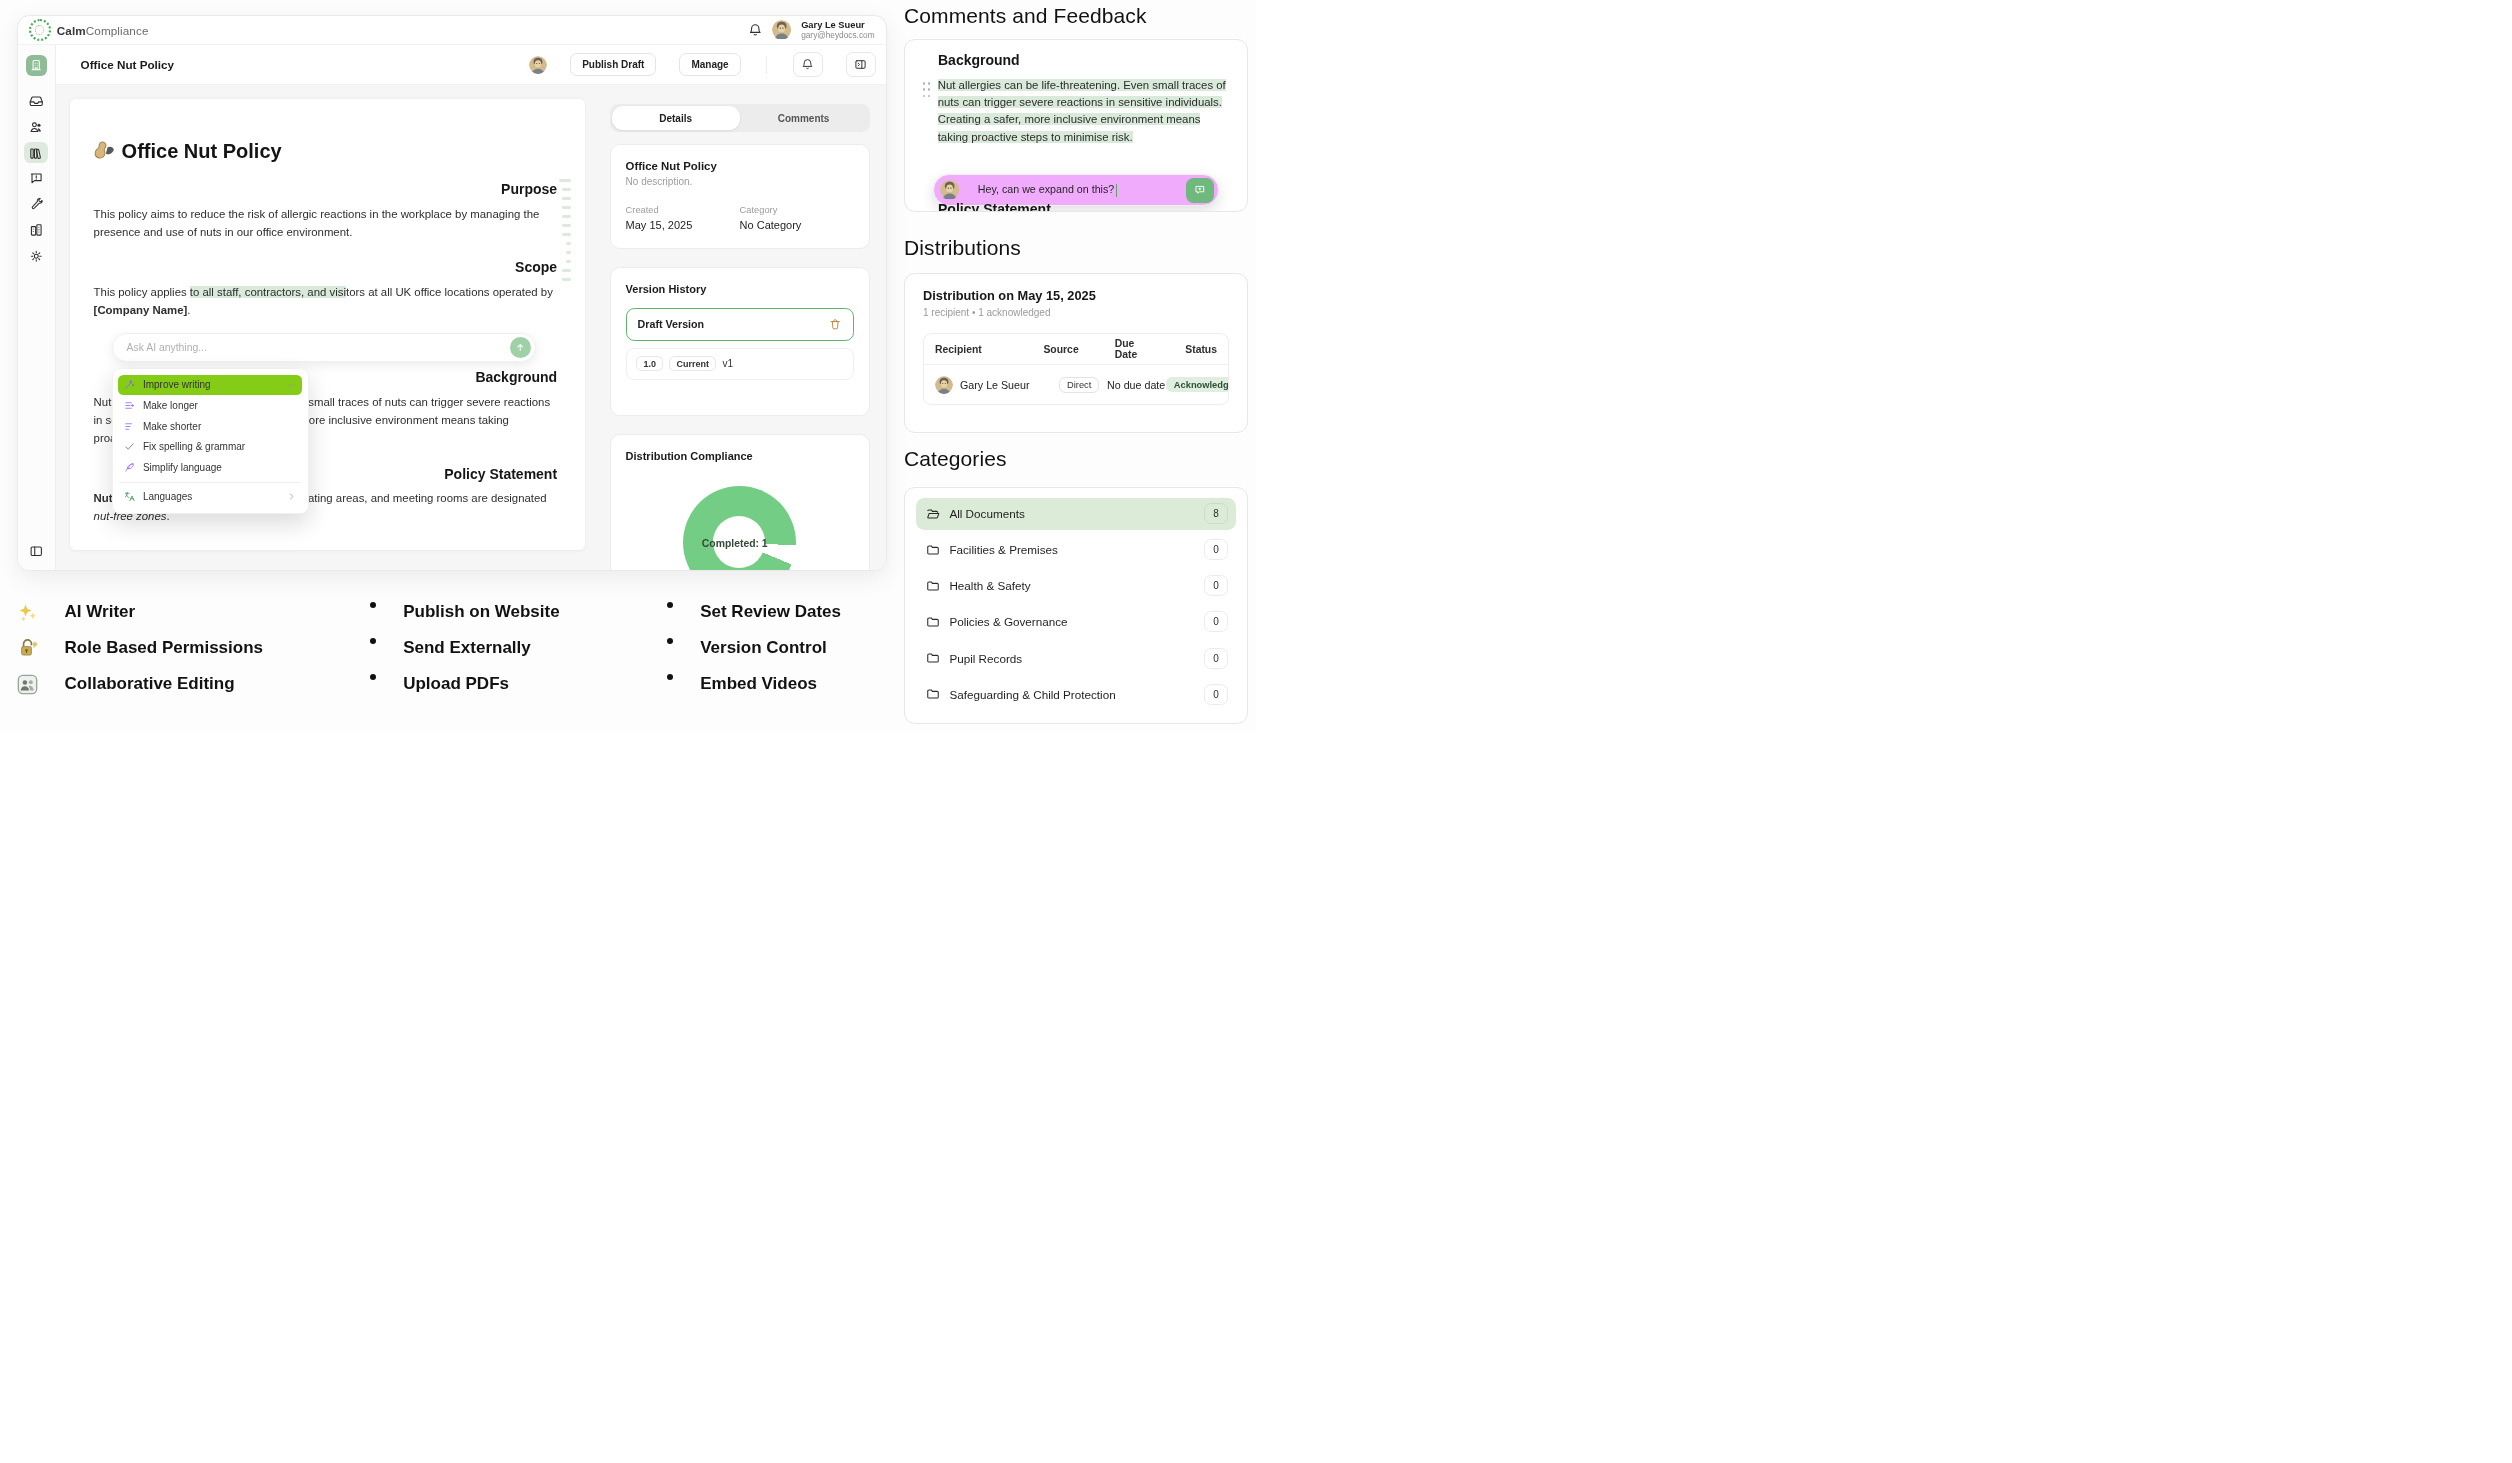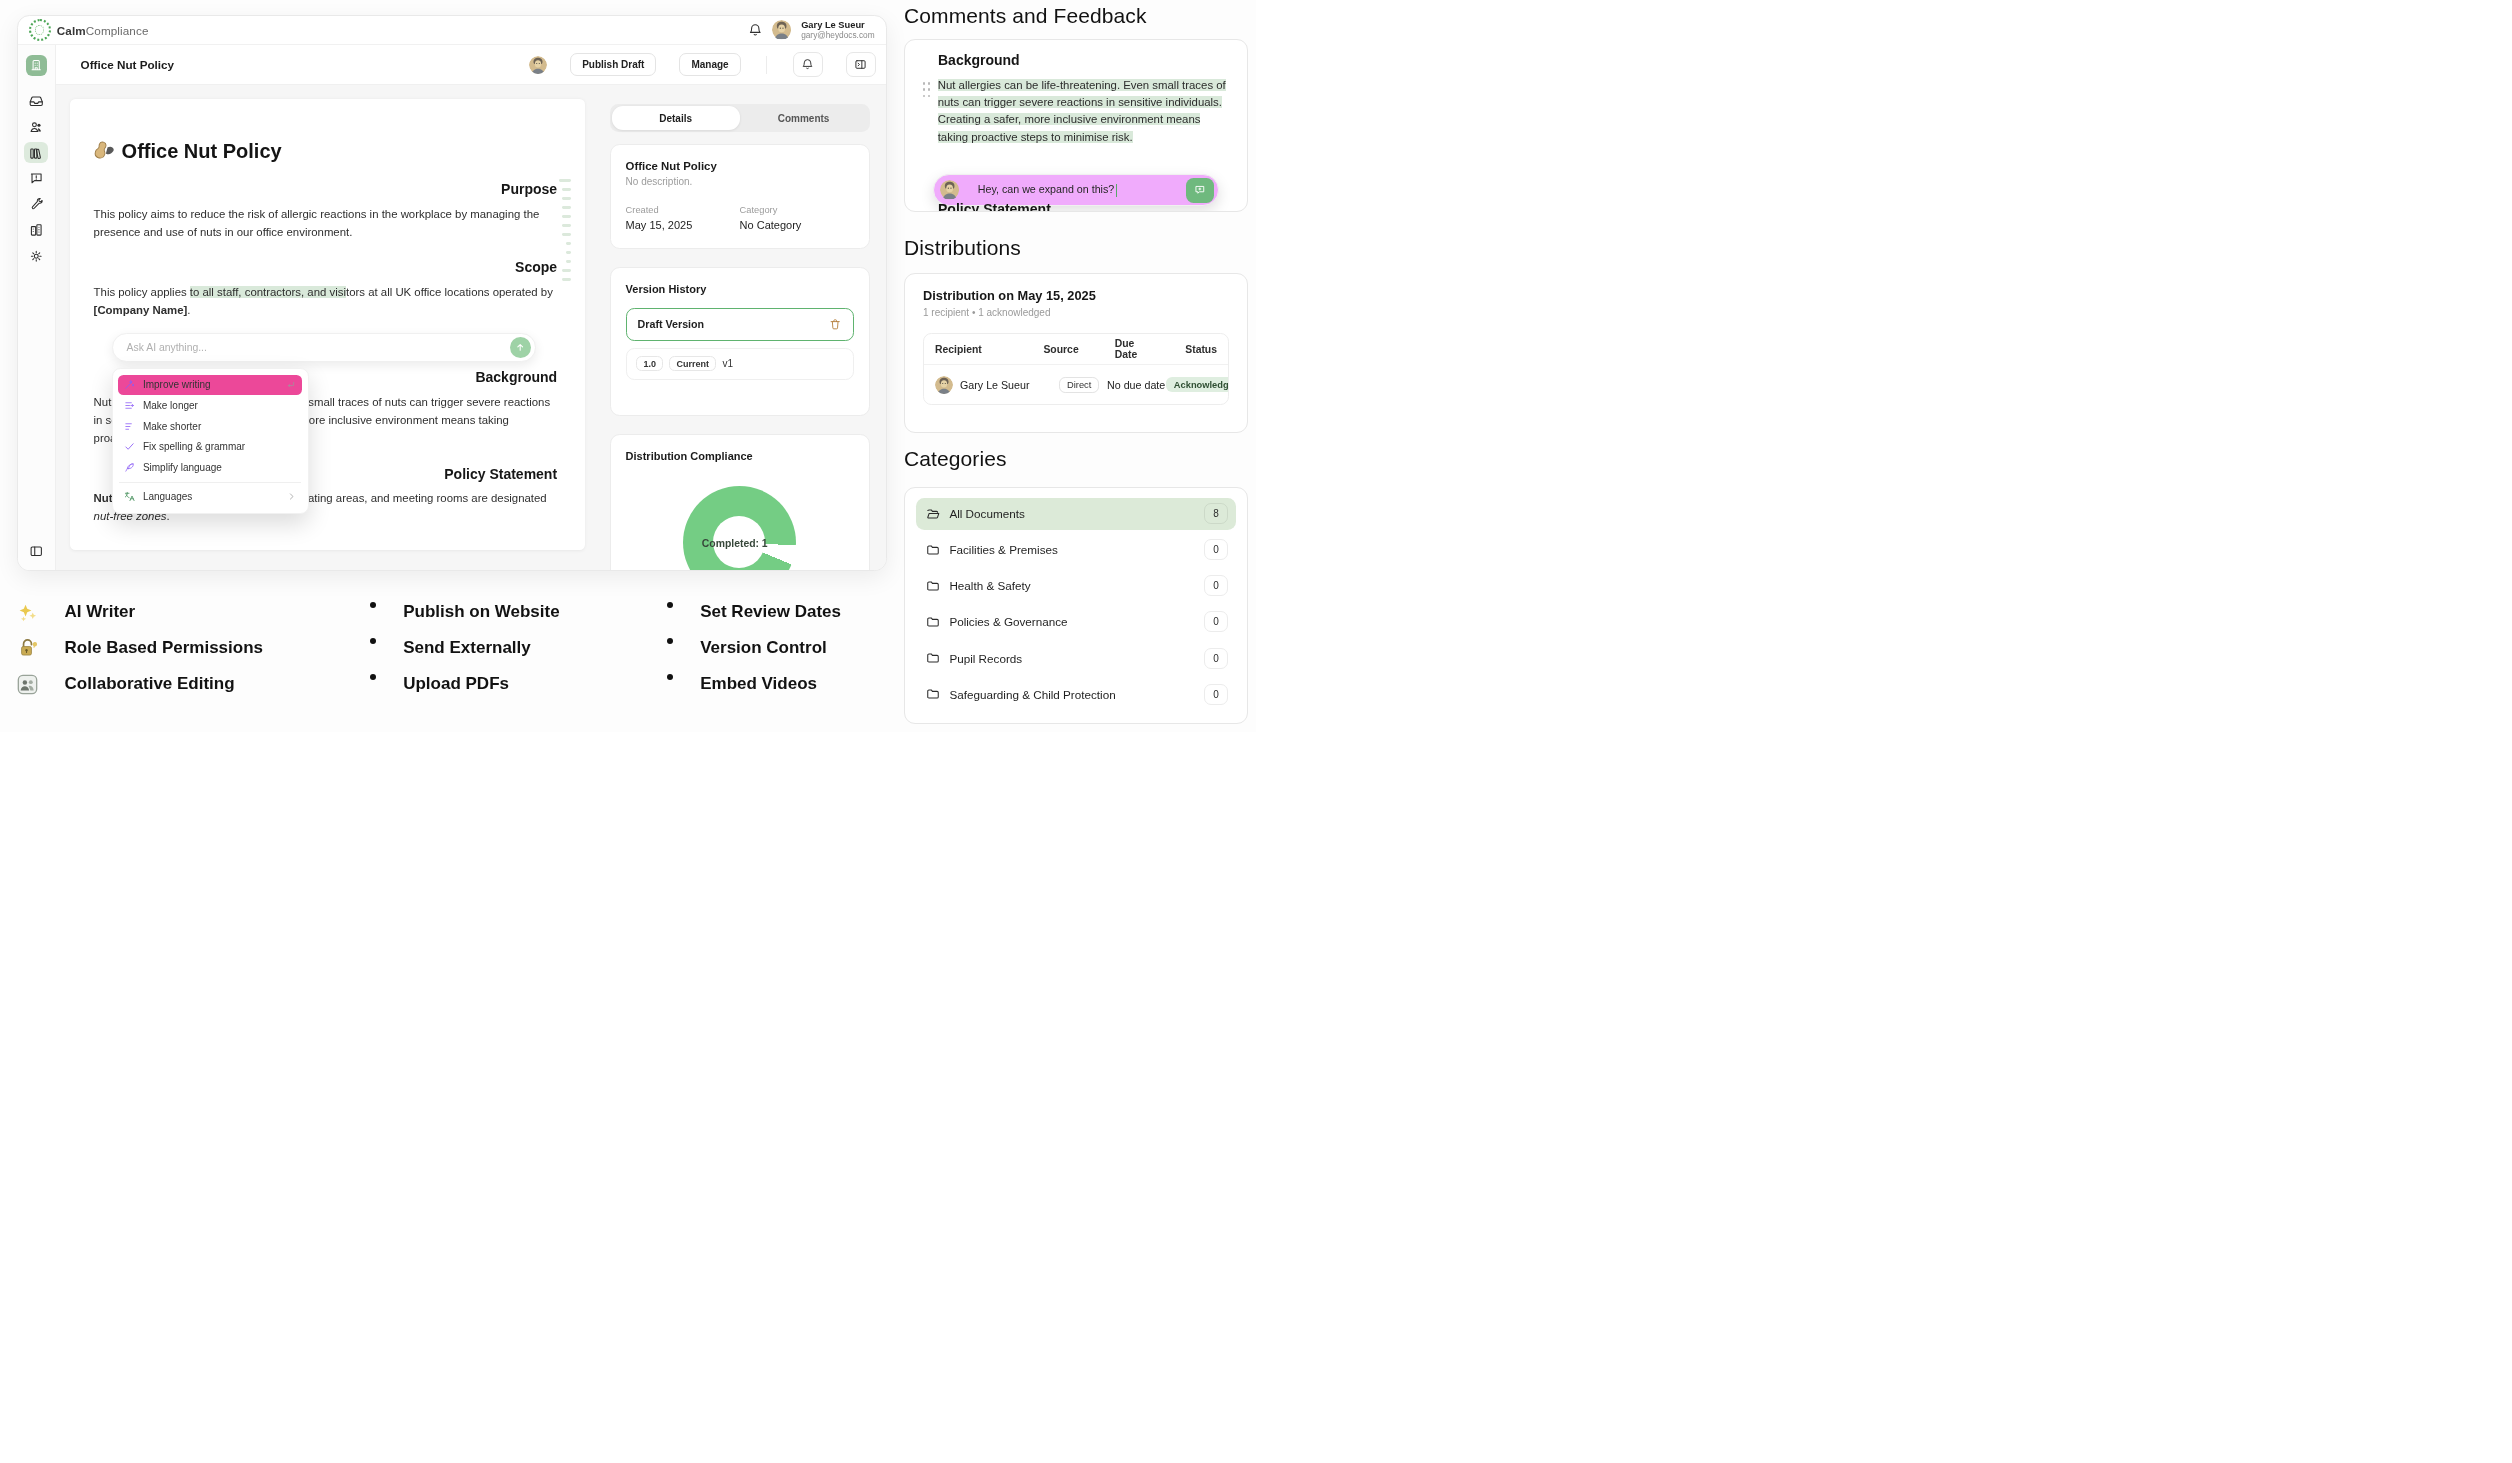--- a/index.html
+++ b/index.html
@@ -48,21 +48,21 @@
   .doc p{font-size:11.4px;line-height:1.6;color:#2e2e2e;margin:0 0 5.5px;max-width:461px;}
   .hl{background:#d9e9da;}
   .askwrap{position:relative;margin:14px 0 2.8px;}
   .askai{margin-left:18px;width:424px;height:29px;background:#fff;border:0.7px solid #f0f0f0;border-radius:14.5px;
     box-shadow:0 3.5px 11px rgba(0,0,0,.08);display:flex;align-items:center;padding:0 4.1px 0 14px;box-sizing:border-box;}
   .askai .ph{color:#b0b0b0;font-size:10.4px;}
   .ask-send{margin-left:auto;width:21px;height:21px;border-radius:50%;background:#9ed2a6;display:flex;align-items:center;justify-content:center;}
   .aimenu{position:absolute;left:18px;top:35px;width:197px;background:#fff;border:0.7px solid #f1f1f1;border-radius:8.3px;
     box-shadow:0 9.7px 23.5px rgba(0,0,0,.14);padding:5.5px;box-sizing:border-box;z-index:6;}
   .mi{display:flex;align-items:center;gap:7.6px;padding:4.8px 6.2px;border-radius:5.5px;font-size:10px;color:#333;}
-  .mi.hover{background:#ec4899;}
+  .mi.hover{background:#84cc16;}
   .mi .grow{flex:1;}
   .mi .trail{color:#9a9a9a;font-size:9px;}
   .mi-div{height:0.7px;background:#efefef;margin:4.1px 1.4px;}
   .minimap{position:absolute;right:14px;top:80px;display:flex;flex-direction:column;align-items:flex-end;gap:6.2px;}
   .minimap i{display:block;height:2.8px;border-radius:1.4px;background:#dce9dc;}
 
   
   .rpanel{position:absolute;left:554px;top:19.3px;width:260px;}
   .tabs{display:flex;background:#ececec;border-radius:8.3px;padding:2.1px;height:28px;box-sizing:border-box;}
   .tab{flex:1;display:flex;align-items:center;justify-content:center;font-size:10px;font-weight:600;color:#555;border-radius:11px;}

